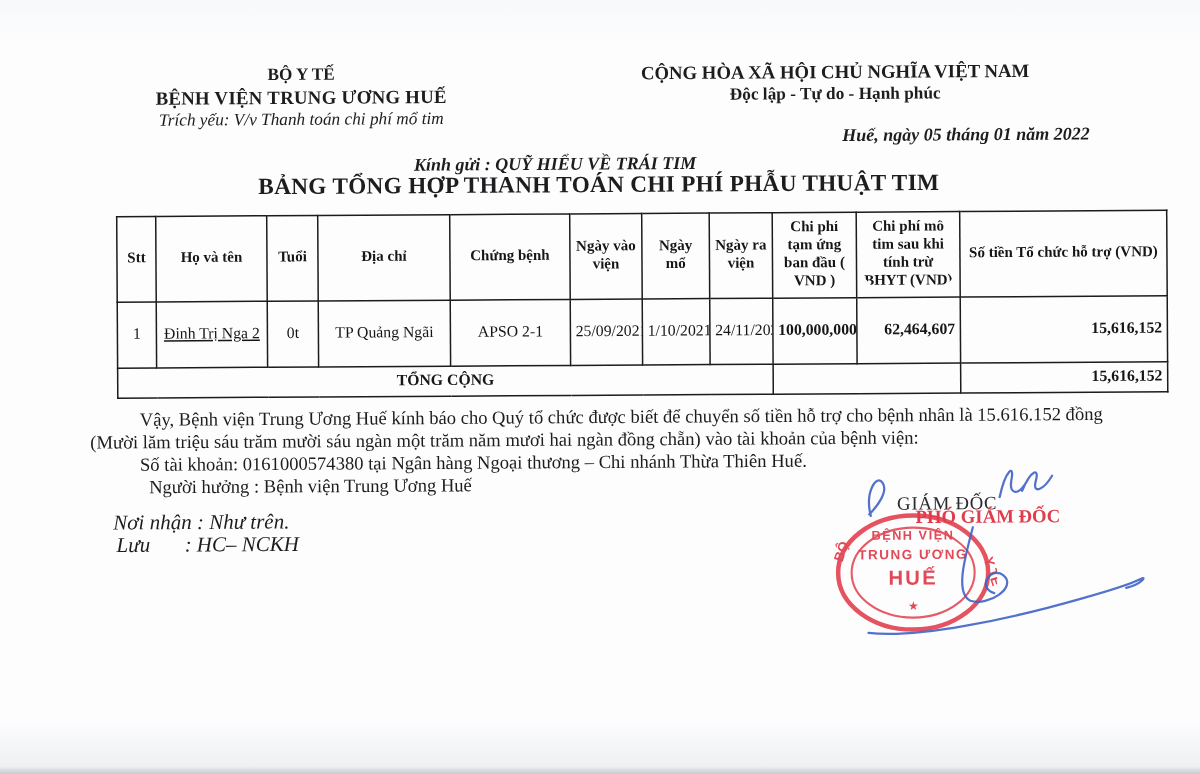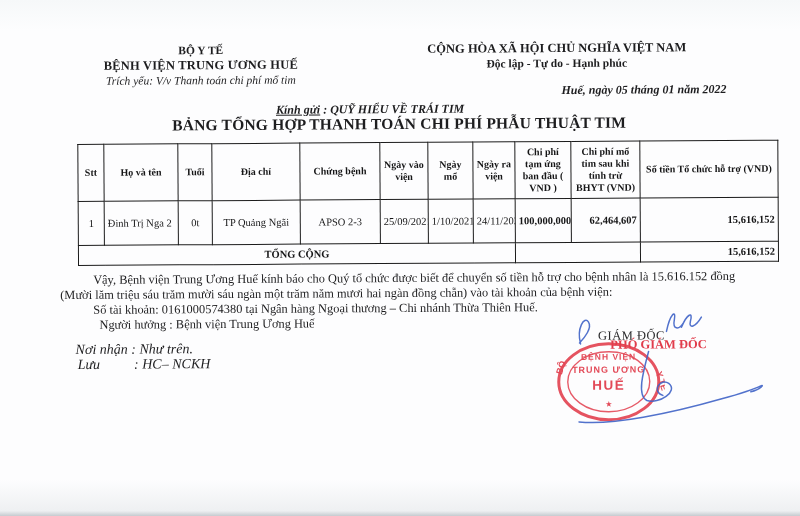--- a/index.html
+++ b/index.html
@@ -22,35 +22,35 @@
   .i{font-style:italic;}
 
   .org{left:70px;top:42px;width:264px;font-size:11.5px;line-height:15px;text-align:center;}
   .org .hospital{font-size:12.5px;letter-spacing:.2px;}
   .org .subject{font-size:11.5px;}
   .national{left:408px;top:42px;width:300px;text-align:center;font-size:12.5px;line-height:15px;}
   .national .motto2{font-size:11.5px;}
   .place-date{left:520px;top:84px;width:250px;text-align:center;font-size:12px;}
 
   .salutation{left:0;top:102px;width:742px;text-align:center;font-size:12px;}
-  .salutation .lbl{text-decoration:underline;}
+  .salutation .lbl{}
   .doc-title{left:0;top:115px;width:800px;text-align:center;font-size:15.5px;font-weight:bold;letter-spacing:.2px;}
 
   table.grid{
     position:absolute;left:78px;top:142px;width:700px;
     border-collapse:collapse;table-layout:fixed;
     font-size:10.5px;color:#161617;
   }
   table.grid th,table.grid td{
     border:1.6px solid #1c1c1c;padding:1px 3px;overflow:hidden;
   }
-  table.grid th{font-size:10px;font-weight:bold;text-align:center;vertical-align:middle;height:54px;line-height:12px;}
+  table.grid th{font-size:10px;font-weight:bold;text-align:center;vertical-align:middle;height:54px;line-height:12px;border-radius:28px;}
   table.grid td{height:41px;vertical-align:middle;}
   table.grid tr.total td{height:17px;font-weight:bold;}
-  .ta-c{text-align:center;} .ta-r{text-align:right;font-weight:bold;} .ta-l{text-align:left;}
+  .ta-c{text-align:center;} .ta-r{text-align:right;font-weight:bold;} .ta-l{text-align:center;text-decoration:underline;}
 
   .bodyline{font-size:12.4px;line-height:15px;white-space:nowrap;}
   .footer-line{font-size:14px;font-style:italic;}
 
   .director{left:588px;top:330px;width:86px;text-align:center;font-size:12.5px;font-weight:normal;letter-spacing:.5px;color:#2a2a2c;}
   .deputy{left:596px;top:339px;width:124px;text-align:center;font-size:12.5px;font-weight:bold;color:#e13c4b;}
   .signer{left:596px;top:426px;width:124px;text-align:center;font-size:13.5px;font-weight:bold;color:#e6323f;}
 
   .stamp-svg{left:552px;top:336px;opacity:.93;}
   .stamp-svg text{fill:#e13c4b;font-family:"Liberation Sans","DejaVu Sans",sans-serif;font-weight:bold;}
@@ -104,21 +104,21 @@
         <th>Ngày ra viện</th>
         <th>Chi phí tạm ứng ban đầu ( VND )</th>
         <th>Chi phí mổ tim sau khi tính trừ BHYT (VND)</th>
         <th>Số tiền Tổ chức hỗ trợ (VND)</th>
       </tr>
       <tr>
         <td class="ta-c">1</td>
         <td class="ta-l">Đinh Trị Nga 2</td>
         <td class="ta-c">0t</td>
         <td class="ta-c">TP Quảng Ngãi</td>
-        <td class="ta-c">APSO 2-3</td>
+        <td class="ta-c">APSO 2-1</td>
         <td class="ta-c">25/09/2021</td>
         <td class="ta-c">1/10/2021</td>
         <td class="ta-c">24/11/2021</td>
         <td class="ta-r">100,000,000</td>
         <td class="ta-r">62,464,607</td>
         <td class="ta-r">15,616,152</td>
       </tr>
       <tr class="total">
         <td colspan="8" class="ta-c">TỔNG CỘNG</td>
         <td colspan="2"></td>
@@ -126,21 +126,21 @@
       </tr>
     </tbody>
       </table>
 
     <div class="abs bodyline" style="left:60px;top:271px;width:738px;text-indent:33px;">Vậy, Bệnh viện Trung Ương Huế kính báo cho Quý tổ chức được biết để chuyển số tiền hỗ trợ cho bệnh nhân là 15.616.152 đồng</div>
     <div class="abs bodyline" style="left:60px;top:286px;width:738px;">(Mười lăm triệu sáu trăm mười sáu ngàn một trăm năm mươi hai ngàn đồng chẵn) vào tài khoản của bệnh viện:</div>
     <div class="abs bodyline" style="left:93px;top:301px;">Số tài khoản:  0161000574380 tại Ngân hàng Ngoại thương – Chi nhánh Thừa Thiên Huế.</div>
     <div class="abs bodyline" style="left:99px;top:316px;">Người hưởng : Bệnh viện Trung Ương Huế</div>
 
     <div class="abs footer-line i" style="left:75px;top:340px;">Nơi nhận : Như trên.</div>
-    <div class="abs footer-line i" style="left:77px;top:355px;"><span>Lưu</span><span style="margin-left:34px;">: HC– NCKH</span></div>
+    <div class="abs footer-line i" style="left:77px;top:355px;"><span>Lưu</span><span style="margin-left:23px;">: HC– NCKH</span></div>
 
     <div class="abs director">GIÁM ĐỐC</div>
     <div class="abs deputy">PHÓ GIÁM ĐỐC</div>
 
     <svg class="abs stamp-svg" width="112" height="94" viewBox="0 0 112 94">
       <ellipse cx="56" cy="47" rx="50" ry="38" fill="none" stroke="#e13c4b" stroke-width="3" opacity=".95"></ellipse>
       <ellipse cx="56" cy="47" rx="41" ry="30" fill="none" stroke="#e13c4b" stroke-width="1.4" opacity=".9"></ellipse>
       <text x="9" y="40" font-size="9" transform="rotate(-72 9 40)">BỘ</text>
       <text x="103" y="38" font-size="9" transform="rotate(72 103 38)">Y TẾ</text>
       <text x="56" y="25" font-size="8.5" text-anchor="middle" letter-spacing="1">BỆNH VIỆN</text>

